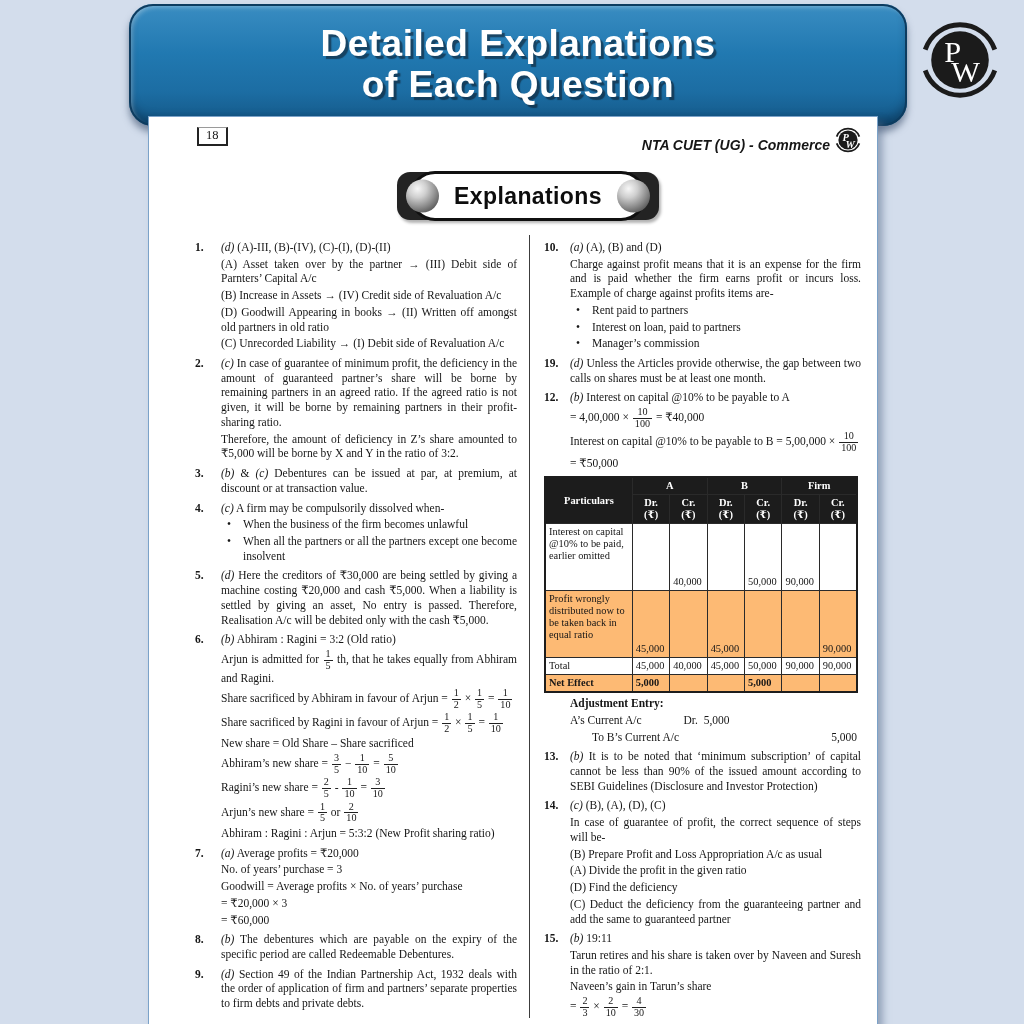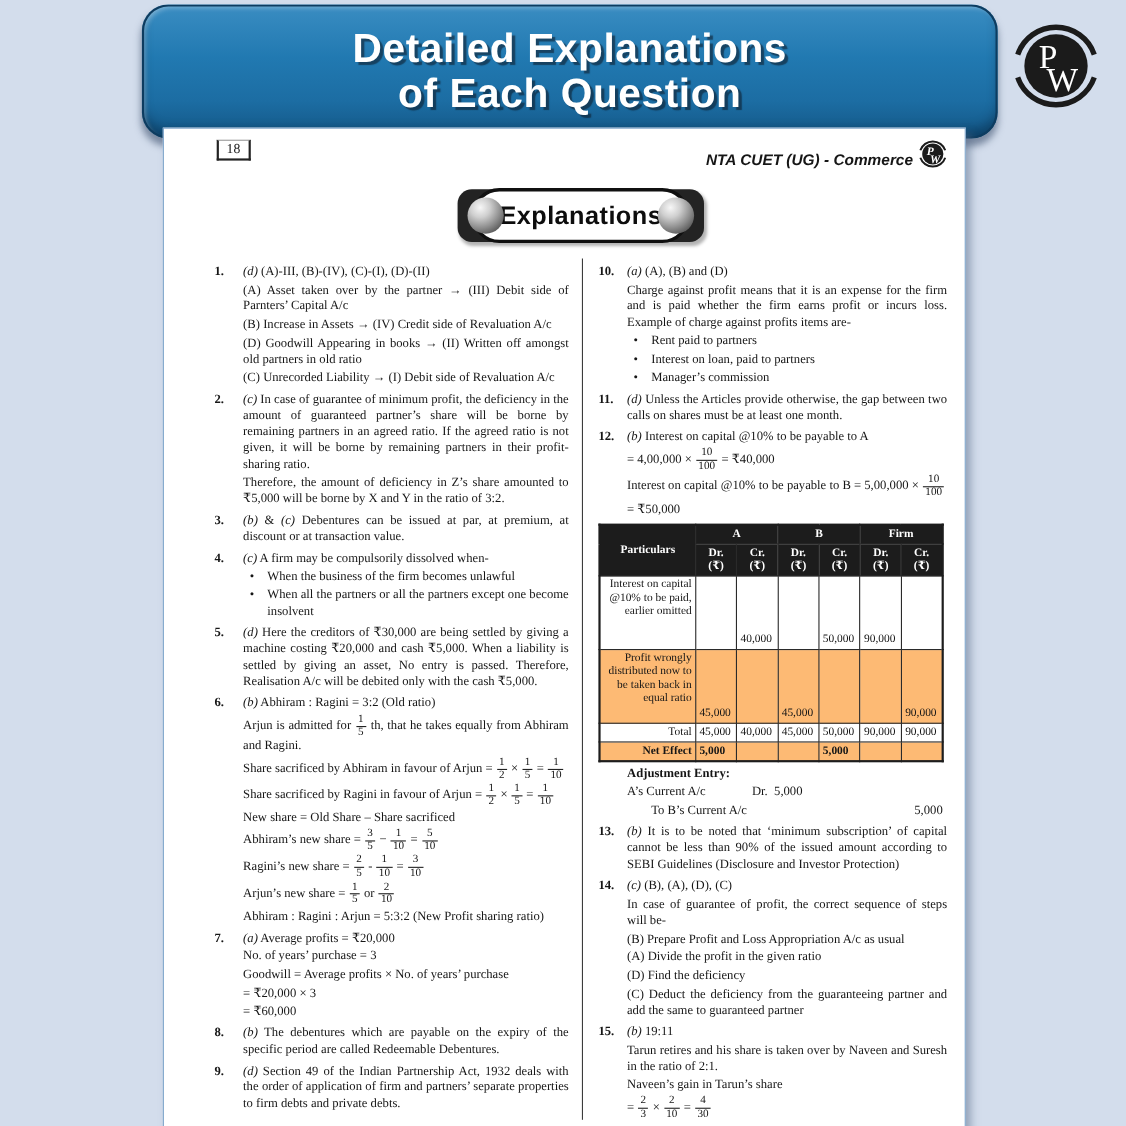--- a/index.html
+++ b/index.html
@@ -41,21 +41,21 @@
     font-size:12.5px;padding:0 7px 1px;background:#fff;
     border:2px solid #232323;border-top:1px solid #9a9a9a;margin-left:2px;
   }
   .head-right{
     display:flex;align-items:flex-end;gap:5px;
     font-family:"Liberation Sans","DejaVu Sans",sans-serif;
     font-style:italic;font-weight:700;font-size:14px;
   }
   .pw-small{width:26px;height:26px;flex:none;}
   
-  .exp-banner{width:224px;height:50px;margin:12px auto 14px;position:relative;}
+  .exp-banner{width:262px;height:50px;margin:12px auto 14px;position:relative;}
   .exp-dark{position:absolute;inset:1px 0;background:#232323;border-radius:13px;
             box-shadow:2px 3px 3px rgba(0,0,0,.3);}
   .exp-pill{
     position:absolute;left:13px;right:13px;top:0;bottom:0;background:#ffffff;
     border:3px solid #101010;border-radius:26px;box-sizing:border-box;
     display:flex;align-items:center;justify-content:center;
     font-family:"Liberation Sans","DejaVu Sans",sans-serif;
     font-weight:800;font-size:23px;color:#0d0d0d;letter-spacing:.4px;
   }
   .sphere{
@@ -83,21 +83,21 @@
   }
   .frac .fd{border-top:1px solid #222;padding:0 2px;}
   .frac .fn{padding:0 2px;}
   
   .adj-table{
     width:99%;border-collapse:collapse;margin:6px 0 3px;
     font-size:10.4px;line-height:1.15;border:2px solid #1d1d1d;
   }
   .adj-table th,.adj-table td{border:1px solid #2a2a2a;padding:2px 3px;}
   .adj-table thead th{background:#1c1c1c;color:#ffffff;text-align:center;font-weight:700;}
-  .adj-table td.lab{width:28%;vertical-align:top;text-align:right;}
+  .adj-table td.lab{width:28%;vertical-align:top;text-align:left;}
   .adj-table td.amt{vertical-align:bottom;width:12%;text-align:left;}
   .adj-table tr.shade td{background:#fdba74;}
   .adj-table tr.boldrow td{font-weight:700;}
   .adj-table tr.tall td{height:62px;}
   
   .ledger{display:flex;margin:2px 0 0 26px;}
   .ledger .llab{white-space:pre;}
   .ledger .llab.ind{padding-left:22px;}
   .ledger .lmid{white-space:pre;margin-left:42px;}
   .ledger .lamt{margin-left:auto;padding-right:4px;}
@@ -265,21 +265,21 @@
         </div>
         <div class="bul">
           <span class="dot">•</span>
           <span class="btx">Interest on loan, paid to partners</span>
         </div>
         <div class="bul">
           <span class="dot">•</span>
           <span class="btx">Manager’s commission</span>
         </div>
         <div class="item">
-          <span class="inum">11.</span>
+          <span class="inum">19.</span>
           <span class="itx"><i>(d)</i> Unless the Articles provide otherwise, the gap between two calls on shares must be at least one month.</span>
         </div>
         <div class="item">
           <span class="inum">12.</span>
           <span class="itx"><i>(b)</i> Interest on capital @10% to be payable to A</span>
         </div>
         <div class="sub">= 4,00,000 × <span class="frac">
             <span class="fn">10</span>
             <span class="fd">100</span>
           </span> = ₹40,000</div>

